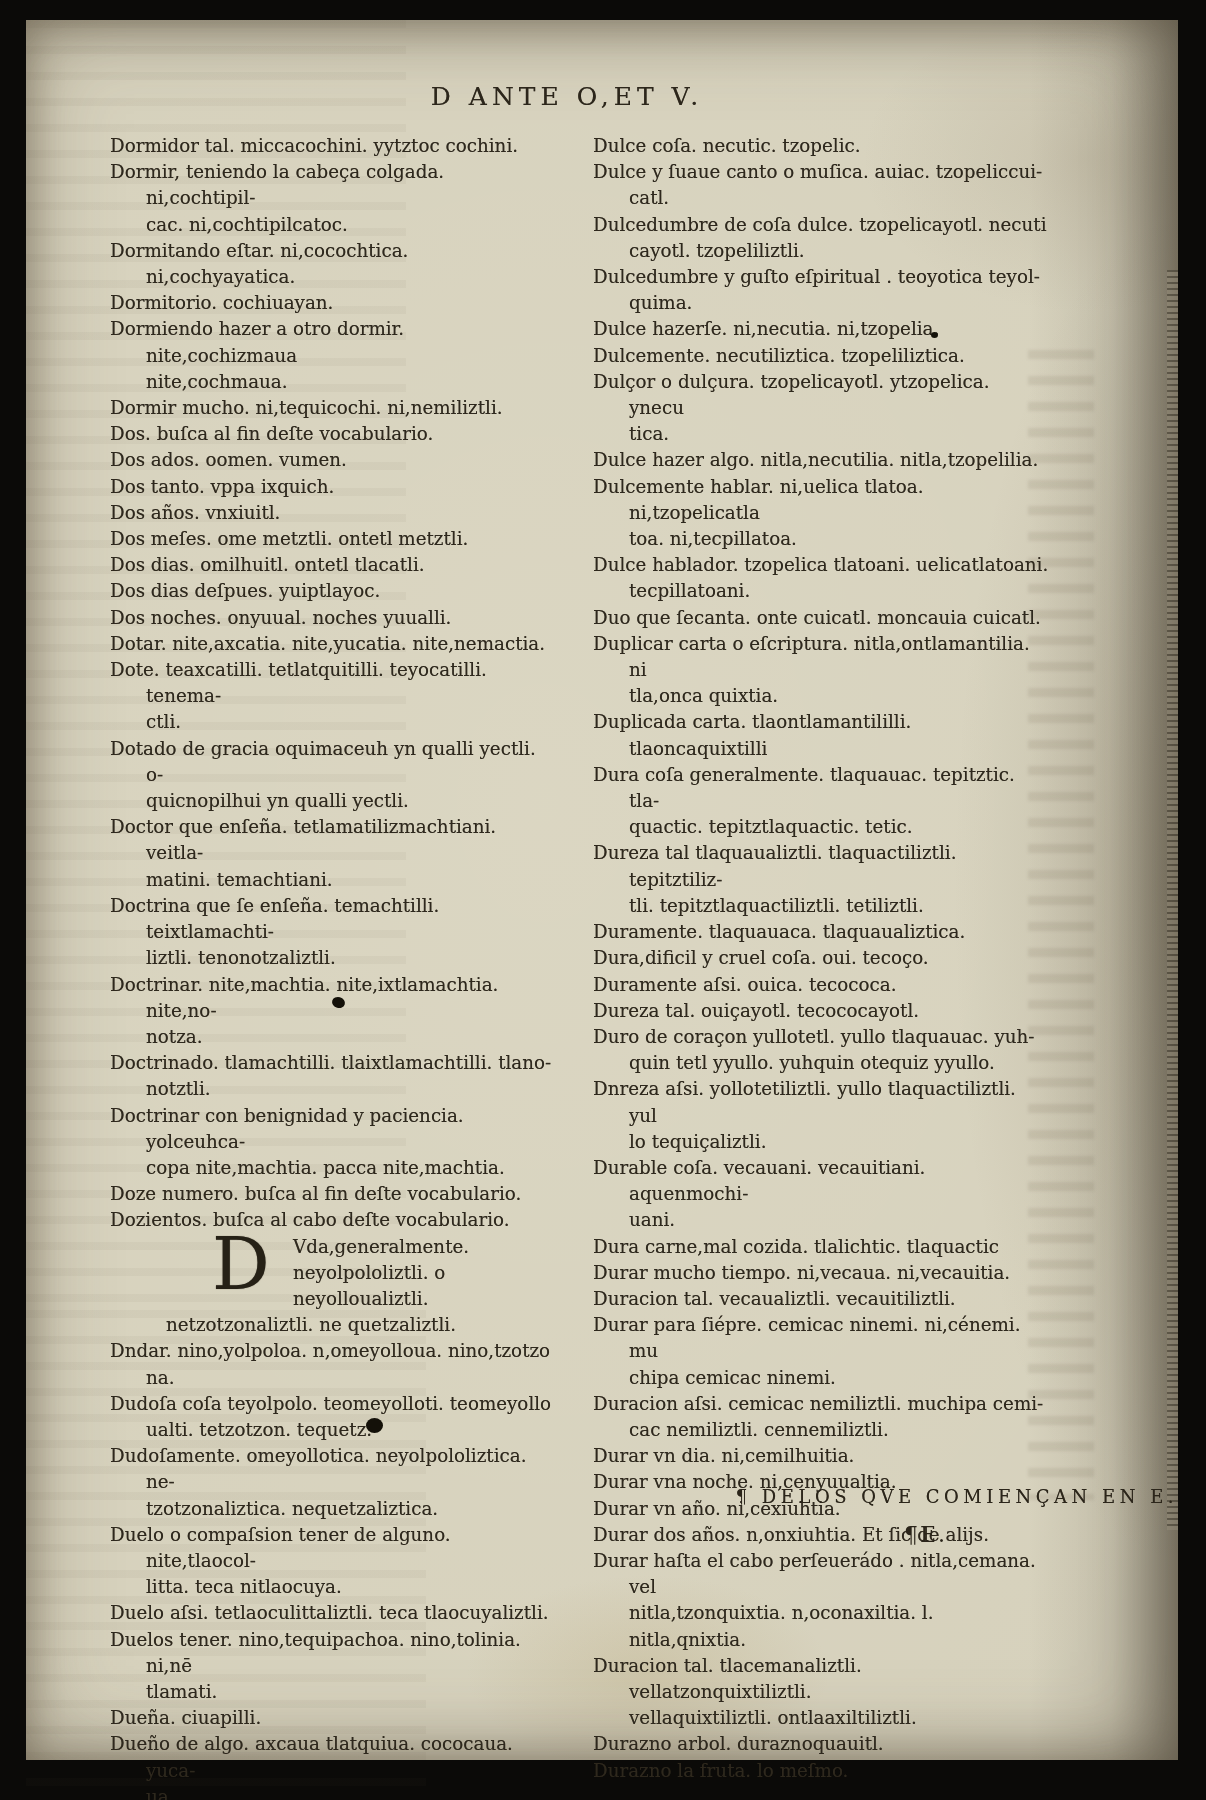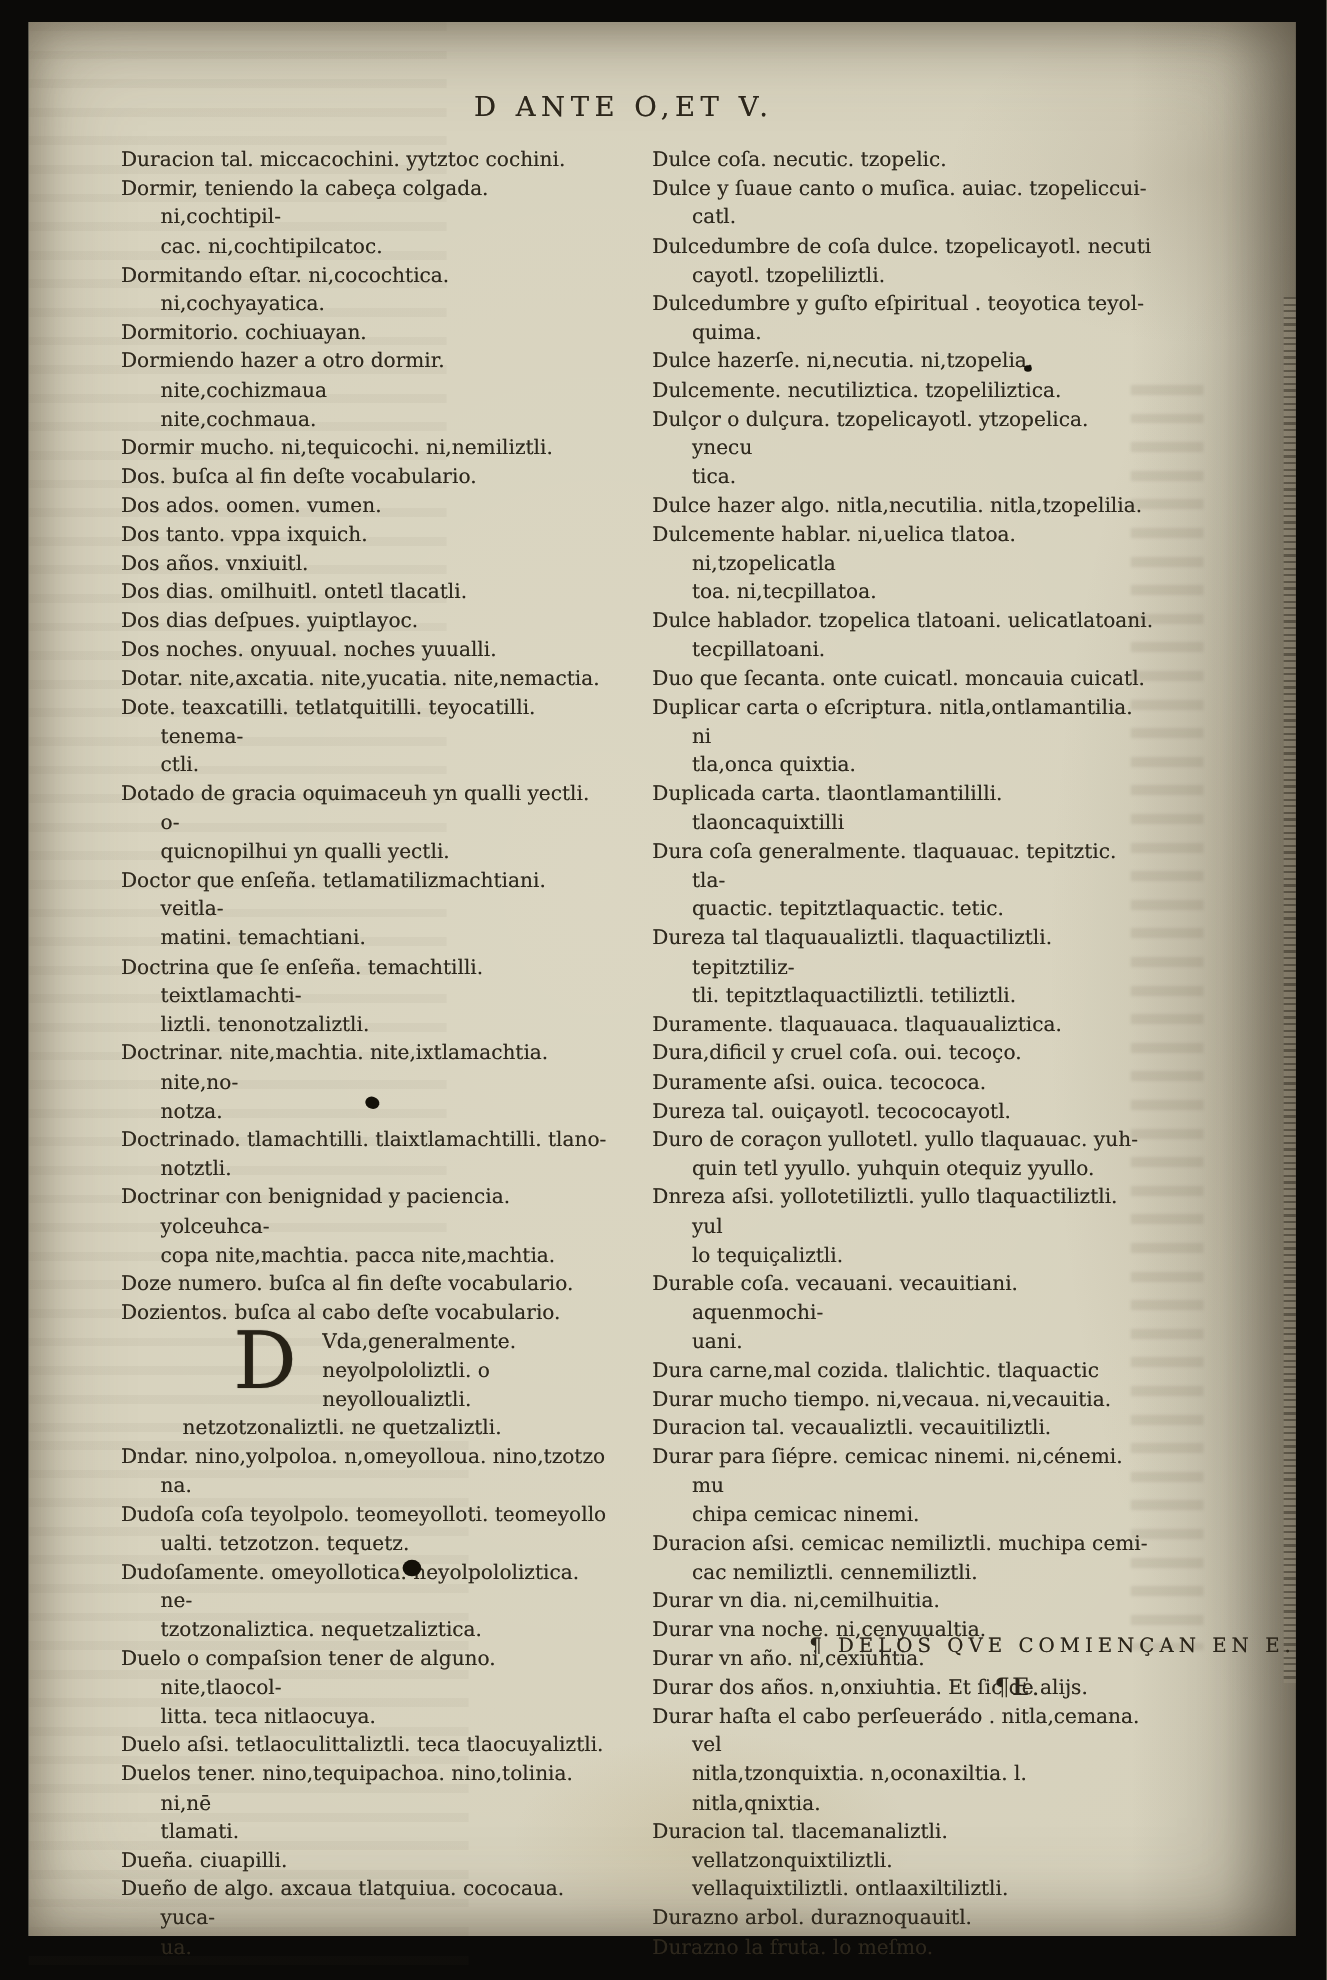--- a/index.html
+++ b/index.html
@@ -73,30 +73,31 @@
 <div class="page">
   <div class="ghost-left-block"></div>
   <div class="ghost-mid-block"></div>
   <div class="ghost-col ghost-right-margin"></div>
   <div class="gutter-shade"></div>
   <div class="fore-edge"></div>
 
   <div class="header">D ANTE O,ET V.</div>
 
   <div class="col col-left">
-      <p class="entry">Duracion tal. miccacochini. yytztoc cochini.</p>
+      <p class="entry">Dormidor tal. miccacochini. yytztoc cochini.</p>
       <p class="entry">Dormir, teniendo la cabeça colgada. ni,cochtipil-<br>cac. ni,cochtipilcatoc.</p>
       <p class="entry">Dormitando eſtar. ni,cocochtica. ni,cochyayatica.</p>
       <p class="entry">Dormitorio. cochiuayan.</p>
       <p class="entry">Dormiendo hazer a otro dormir. nite,cochizmaua<br>nite,cochmaua.</p>
       <p class="entry">Dormir mucho. ni,tequicochi. ni,nemiliztli.</p>
       <p class="entry">Dos. buſca al fin deſte vocabulario.</p>
       <p class="entry">Dos ados. oomen. vumen.</p>
       <p class="entry">Dos tanto. vppa ixquich.</p>
       <p class="entry">Dos años. vnxiuitl.</p>
+      <p class="entry">Dos meſes. ome metztli. ontetl metztli.</p>
       <p class="entry">Dos dias. omilhuitl. ontetl tlacatli.</p>
       <p class="entry">Dos dias deſpues. yuiptlayoc.</p>
       <p class="entry">Dos noches. onyuual. noches yuualli.</p>
       <p class="entry">Dotar. nite,axcatia. nite,yucatia. nite,nemactia.</p>
       <p class="entry">Dote. teaxcatilli. tetlatquitilli. teyocatilli. tenema-<br>ctli.</p>
       <p class="entry">Dotado de gracia oquimaceuh yn qualli yectli. o-<br>quicnopilhui yn qualli yectli.</p>
       <p class="entry">Doctor que enſeña. tetlamatilizmachtiani. veitla-<br>matini. temachtiani.</p>
       <p class="entry">Doctrina que ſe enſeña. temachtilli. teixtlamachti-<br>liztli. tenonotzaliztli.</p>
       <p class="entry">Doctrinar. nite,machtia. nite,ixtlamachtia. nite,no-<br>notza.</p>
       <p class="entry">Doctrinado. tlamachtilli. tlaixtlamachtilli. tlano-<br>notztli.</p>

